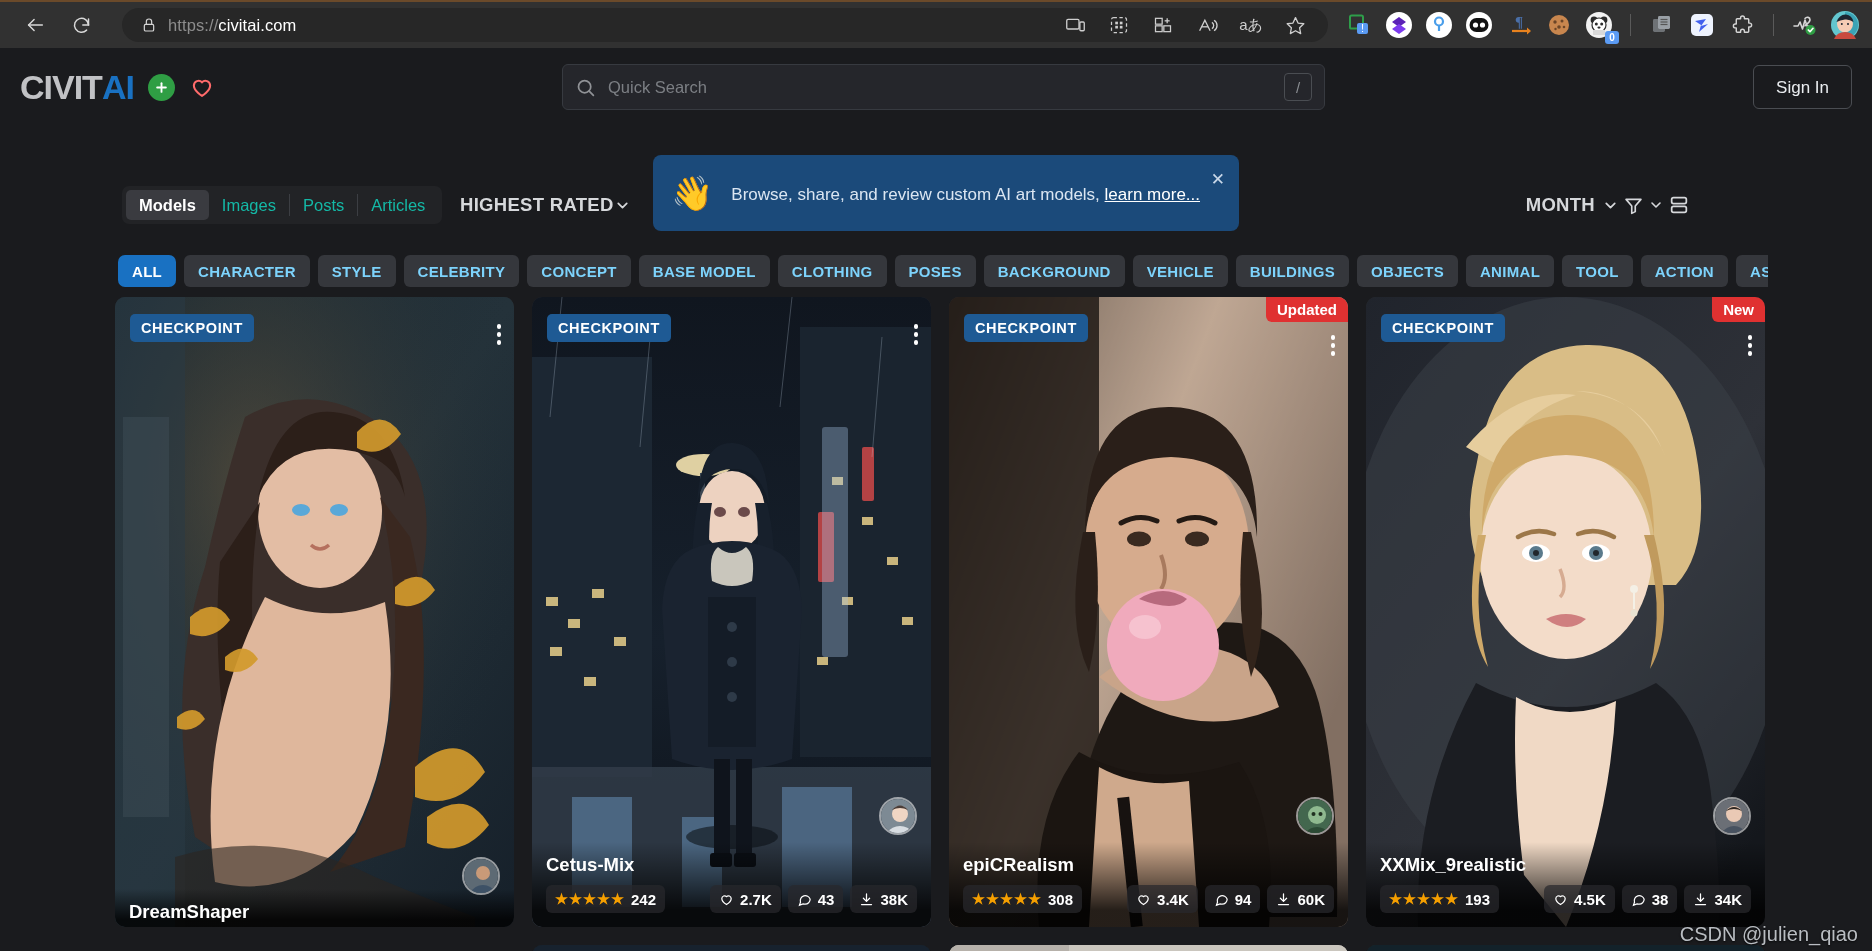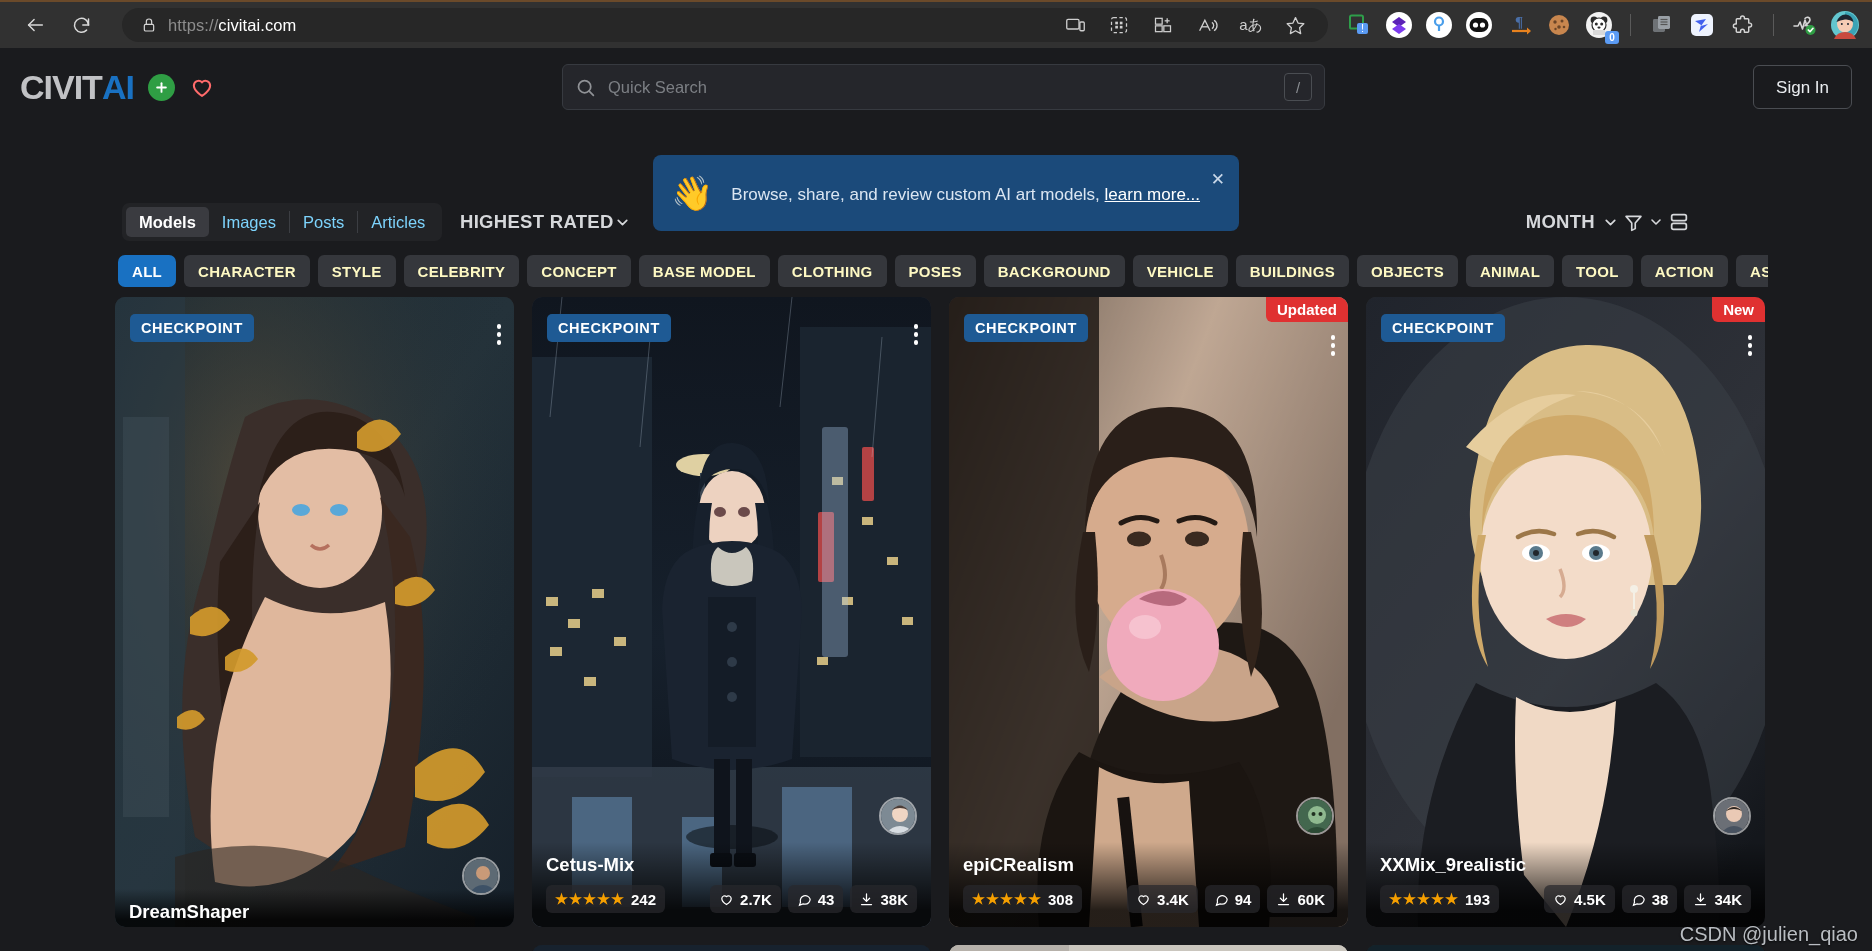--- a/index.html
+++ b/index.html
@@ -103,30 +103,30 @@
   #welcome-text { margin-left: 18px; }
   #welcome-title { font-size: 19.5px; font-weight: 700; color: #ffffff; }
   #welcome-sub { font-size: 17px; color: #dbe6f2; margin-top: 3px; }
   #welcome-sub a { color: #ffffff; text-decoration: underline; }
   #banner-close {
     position: absolute; right: 14px; top: 14px; color: #c8d7e8; font-size: 17px;
   }
 
   
   #tabs-row {
-    position: absolute; left: 0; top: 203px; width: 1708px; height: 44px; text-align: center;
+    position: absolute; left: 0; top: 186px; width: 1708px; height: 44px; text-align: center;
   }
   #tabs-group {
     position: absolute; left: 122px; top: 0; height: 38px;
     background: #222326; border-radius: 7px; display: flex; align-items: center;
     padding: 4px;
   }
   .tab {
     padding: 0 13px; height: 30px; line-height: 30px;
-    font-size: 16.5px; color: #7dd3fc; border-radius: 5px;
+    font-size: 16.5px; color: #14b8a6; border-radius: 5px;
   }
   .tab.active { background: #3a3b40; color: #ffffff; font-weight: 700; }
   .tabdiv { width: 1px; height: 22px; background: #3c3e43; }
   #sort-select {
     position: absolute; left: 460px; top: 4px;
     display: flex; align-items: center; 
     font-size: 18.5px; font-weight: 700; color: #d6d8db; letter-spacing: .3px;
     height: 30px;
   }
   #right-controls {
@@ -138,21 +138,21 @@
   #layout-btn { display:flex; align-items:center; color:#d6d8db; }
 
   
   #chips-row {
     position: absolute; left: 118px; top: 254px;
     width: 1650px; height: 34px; display: flex; align-items: center; gap: 8px;
     overflow: hidden;
   }
   .chip {
     height: 32px; padding: 0 14px; border-radius: 6px;
-    background: #35373c; color: #fef9c3;
+    background: #35373c; color: #7dd3fc;
     font-size: 15px; font-weight: 700; letter-spacing: .3px;
     display: flex; align-items: center; white-space: nowrap; flex: none;
   }
   .chip.active { background: #1971c2; color: #ffffff; border-radius: 7px; }
   .chip.last { position: relative; padding-right: 22px; }
 
   
   #grid {
     position: absolute; left: 115px; top: 297px;
     width: 1652px; height: 660px;

